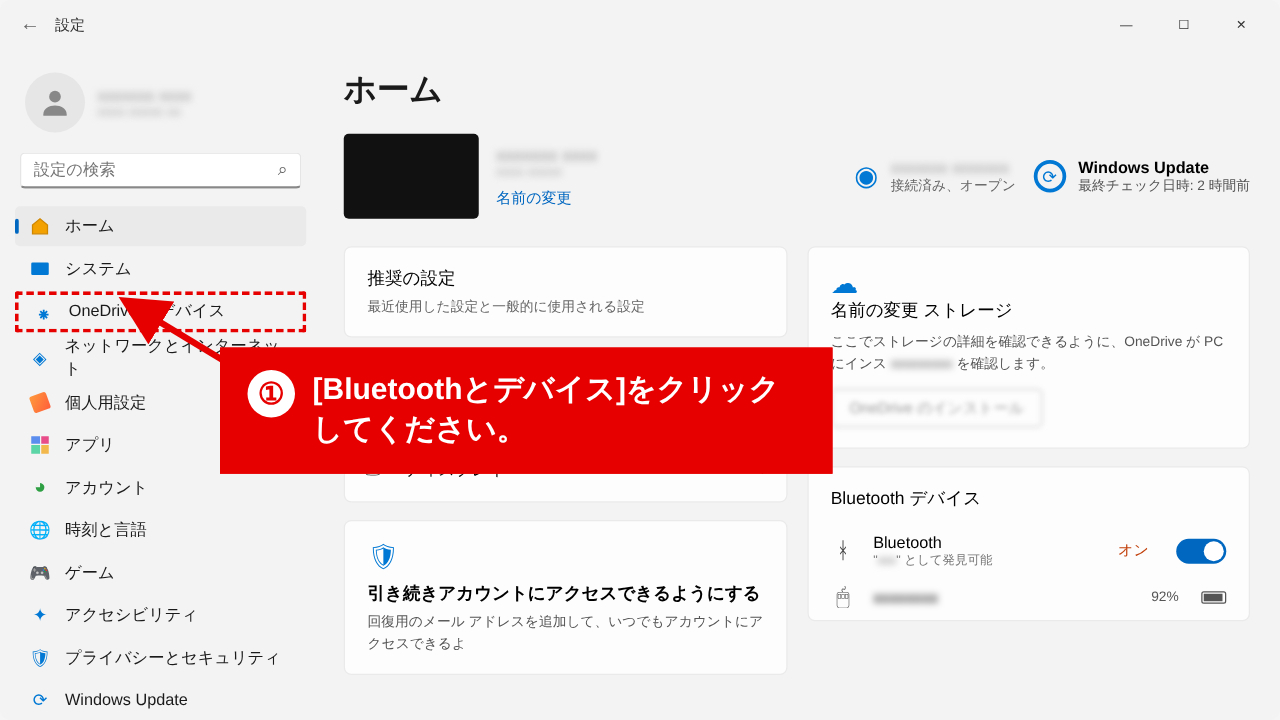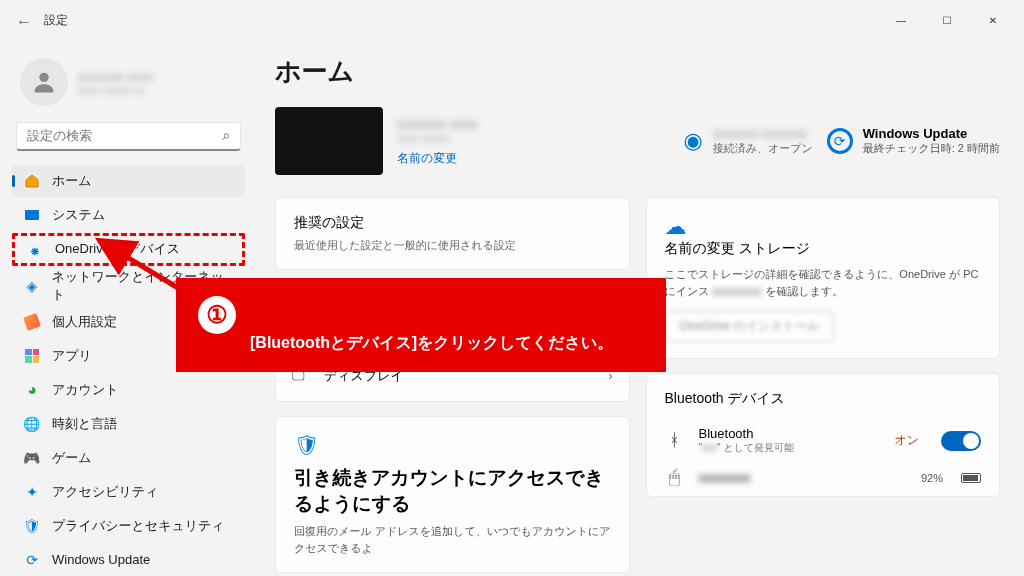--- a/index.html
+++ b/index.html
@@ -89,26 +89,26 @@
 .bt-row .desc { font-size: 10px; color: #777; }
 .bt-row .desc .blurw { filter: blur(3px); }
 .toggle { width: 40px; height: 20px; background: #0067c0; border-radius: 10px; position: relative; }
 .toggle::after { content: ""; position: absolute; right: 2px; top: 2px; width: 16px; height: 16px; background: #fff; border-radius: 50%; }
 .on-label { font-size: 12px; margin-right: 8px; color: #c2410c; }
 .battery { font-size: 11px; color: #555; display: flex; align-items: center; gap: 18px; }
 .battery .bicon2 { width: 20px; height: 10px; border: 1px solid #555; border-radius: 2px; position: relative; }
 .battery .bicon2::after { content:""; position:absolute; left:1px; top:1px; bottom:1px; width: 85%; background:#555; }
 
 .shield-icon { color: #0078d4; font-size: 20px; }
-.acc-title { font-size: 19px; font-weight: 600; margin-top: 8px; }
+.acc-title { font-size: 14px; font-weight: 600; margin-top: 8px; }
 .acc-sub { font-size: 11px; color: #555; margin-top: 6px; line-height: 1.5; }
 
 .callout { position: absolute; left: 176px; top: 278px; width: 490px; background: #E60000; color: #fff; padding: 14px 14px 14px 18px; display: flex; align-items: flex-start; gap: 14px; border: 4px solid #E60000; z-index: 50; }
 .callout .num { width: 38px; height: 38px; border-radius: 50%; background: #fff; color: #E60000; font-size: 24px; font-weight: 700; display: flex; align-items: center; justify-content: center; flex-shrink: 0; }
-.callout .txt { font-size: 16px; font-weight: 600; line-height: 1.35; margin-top: 36px; }
+.callout .txt { font-size: 24px; font-weight: 600; line-height: 1.35; }
 .arrow { position: absolute; left: 108px; top: 244px; z-index: 49; }
 .arrow svg { overflow: visible; }
 </style>
 </head>
 <body>
 
 <div class="window">
   <div class="titlebar">
     <div class="tb-back">←</div>
     <div class="tb-title">設定</div>

